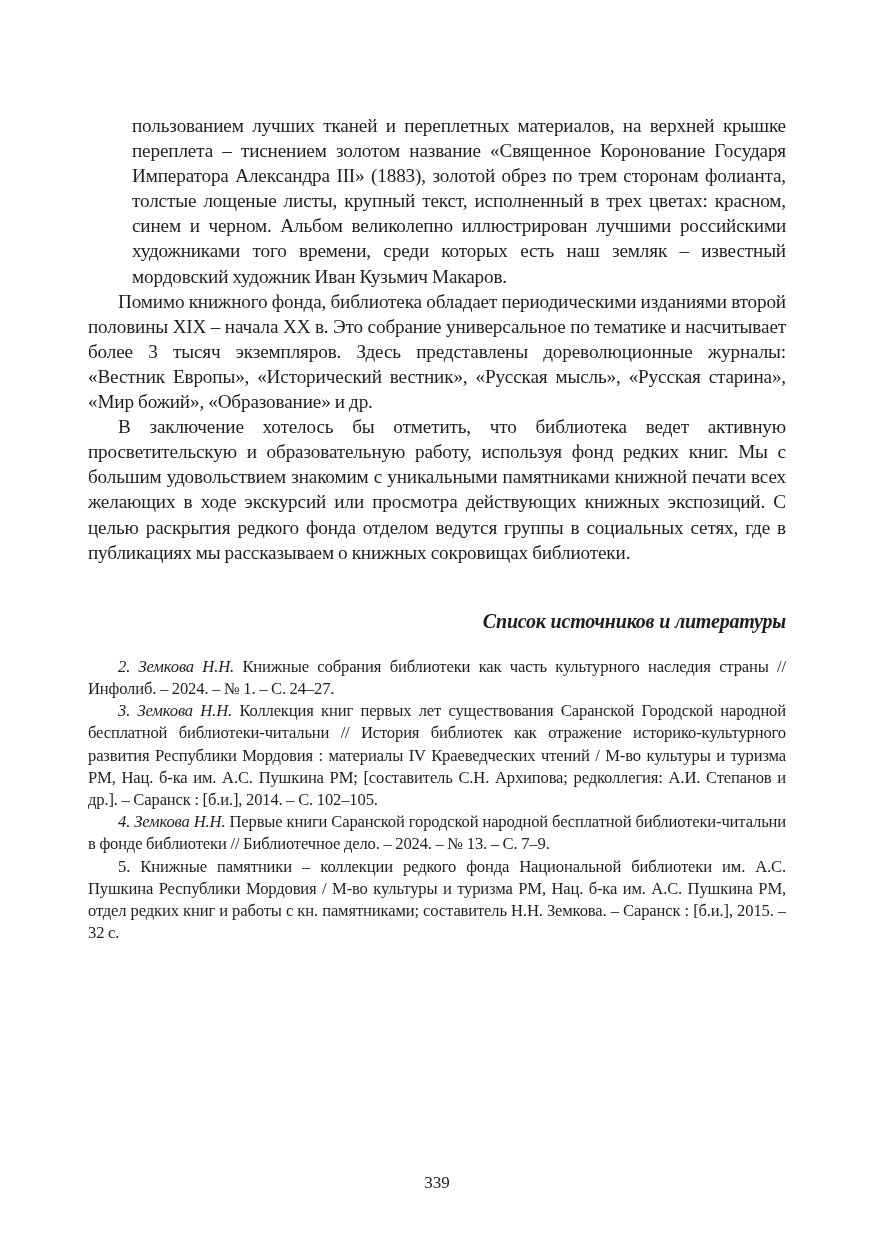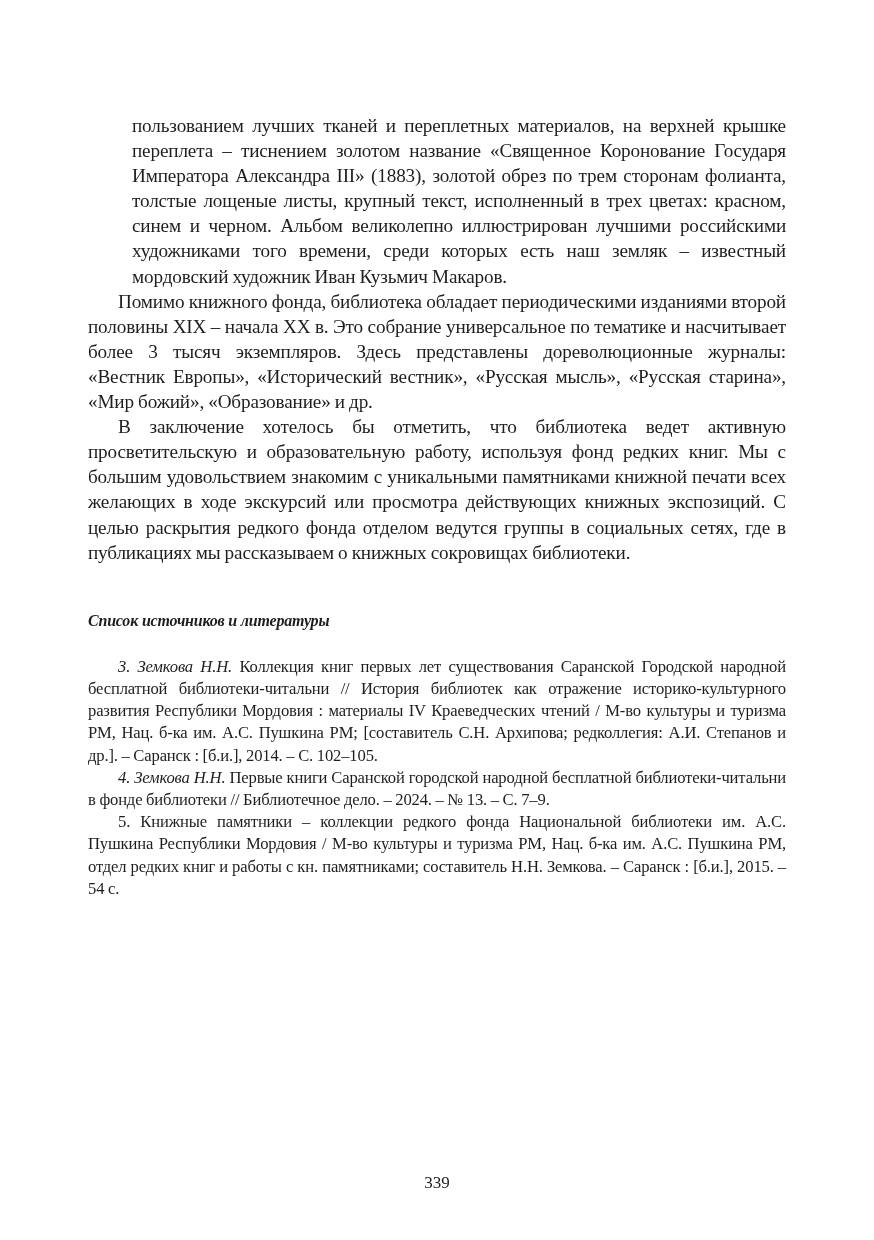--- a/index.html
+++ b/index.html
@@ -4,22 +4,22 @@
   <style>
     html, body { margin: 0; padding: 0; background: #ffffff; }
     body { width: 874px; height: 1240px; position: relative; overflow: hidden; color: #1e1e1e; }
     .page { position: absolute; left: 88px; top: 113px; width: 698px; font-family: "Liberation Serif", "DejaVu Serif", serif; }
     .body-text p {
       margin: 0; font-size: 19.2px; line-height: 25.1px; text-align: justify;
       text-indent: 30px; letter-spacing: -0.15px; word-spacing: -0.5px;
     }
     .body-text p.cont { text-indent: 0; margin-left: 44px; }
     .heading {
-      margin: 43px 0 16px 0; text-align: left; font-style: italic; font-weight: bold;
-      font-size: 16px; line-height: 26px; letter-spacing: -0.2px;
+      margin: 43px 0 16px 0; text-align: right; font-style: italic; font-weight: bold;
+      font-size: 20px; line-height: 26px; letter-spacing: -0.2px;
     }
     .refs { margin-top: 22px; }
     .refs .ref {
       margin: 0; font-size: 16.6px; line-height: 22.2px; text-align: justify;
       text-indent: 30px; letter-spacing: -0.15px; word-spacing: -0.3px;
     }
     .refs .ref .num, .refs .ref .author { font-style: italic; }
     .refs .ref .num.plain { font-style: normal; }
     .page-number {
       position: absolute; left: 0; width: 874px; top: 1172px; text-align: center;
@@ -32,19 +32,20 @@
 <div class="page">
   <div class="body-text">
     <p class="cont">пользованием лучших тканей и переплетных материалов, на верхней крышке переплета – тиснением золотом название «Священное Коронование Государя Императора Александра III» (1883), золотой обрез по трем сторонам фолианта, толстые лощеные листы, крупный текст, исполненный в трех цветах: красном, синем и черном. Альбом великолепно иллюстрирован лучшими российскими художниками того времени, среди которых есть наш земляк – известный мордовский художник Иван Кузьмич Макаров.</p>
     <p>Помимо книжного фонда, библиотека обладает периодическими изданиями второй половины XIX – начала XX в. Это собрание универсальное по тематике и насчитывает более 3 тысяч экземпляров. Здесь представлены дореволюционные журналы: «Вестник Европы», «Исторический вестник», «Русская мысль», «Русская старина», «Мир божий», «Образование» и др.</p>
     <p>В заключение хотелось бы отметить, что библиотека ведет активную просветительскую и образовательную работу, используя фонд редких книг. Мы с большим удовольствием знакомим с уникальными памятниками книжной печати всех желающих в ходе экскурсий или просмотра действующих книжных экспозиций. С целью раскрытия редкого фонда отделом ведутся группы в социальных сетях, где в публикациях мы рассказываем о книжных сокровищах библиотеки.</p>
   </div>
 
   <h2 class="heading">Список источников и литературы</h2>
 
   <div class="refs">
+    <p class="ref"><span class="num">2.</span> <span class="author">Земкова Н.Н.</span> <span>Книжные собрания библиотеки как часть культурного наследия страны // Инфолиб. – 2024. – № 1. – С. 24–27.</span></p>
     <p class="ref"><span class="num">3.</span> <span class="author">Земкова Н.Н.</span> <span>Коллекция книг первых лет существования Саранской Городской народной бесплатной библиотеки-читальни // История библиотек как отражение историко-культурного развития Республики Мордовия : материалы IV Краеведческих чтений / М-во культуры и туризма РМ, Нац. б-ка им. А.С. Пушкина РМ; [составитель С.Н. Архипова; редколлегия: А.И. Степанов и др.]. – Саранск : [б.и.], 2014. – С. 102–105.</span></p>
     <p class="ref"><span class="num">4.</span> <span class="author">Земкова Н.Н.</span> <span>Первые книги Саранской городской народной бесплатной библиотеки-читальни в фонде библиотеки // Библиотечное дело. – 2024. – № 13. – С. 7–9.</span></p>
-    <p class="ref"><span class="num plain">5.</span> <span>Книжные памятники – коллекции редкого фонда Национальной библиотеки им. А.С. Пушкина Республики Мордовия / М-во культуры и туризма РМ, Нац. б-ка им. А.С. Пушкина РМ, отдел редких книг и работы с кн. памятниками; составитель Н.Н. Земкова. – Саранск : [б.и.], 2015. – 54 с.</span></p>
+    <p class="ref"><span class="num plain">5.</span> <span>Книжные памятники – коллекции редкого фонда Национальной библиотеки им. А.С. Пушкина Республики Мордовия / М-во культуры и туризма РМ, Нац. б-ка им. А.С. Пушкина РМ, отдел редких книг и работы с кн. памятниками; составитель Н.Н. Земкова. – Саранск : [б.и.], 2015. – 32 с.</span></p>
   </div>
 </div>
 
 <div class="page-number">339</div>
 
 </body></html>

